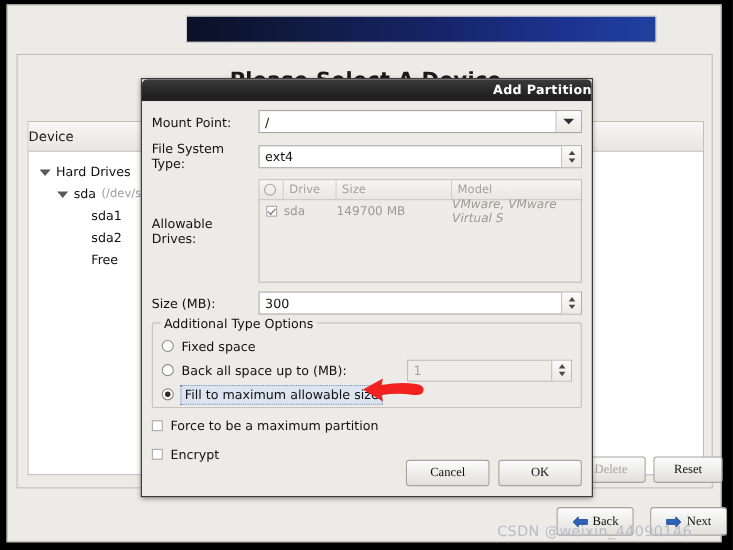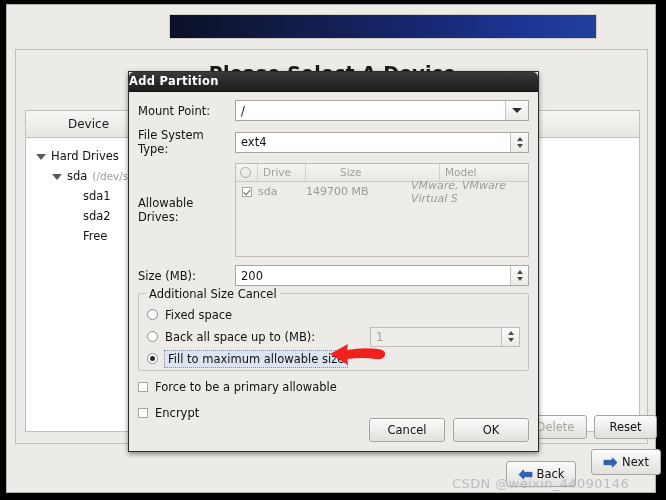--- a/index.html
+++ b/index.html
@@ -73,21 +73,20 @@
   #device-header {
     height: 26px;
     background: linear-gradient(to bottom, #f7f6f4 0%, #e8e6e2 100%);
     border-bottom: 1px solid #c2bfba;
     display: flex;
     align-items: center;
   }
   .col-head {
     font-size: 12px;
     color: #1a1a1a;
-    text-align: center;
     border-right: 1px solid #c9c6c1;
     line-height: 25px;
     box-sizing: border-box;
   }
   .col-head:last-child { border-right: none; }
 
   #tree {
     padding: 8px 0 0 0;
   }
   .tree-row {
@@ -120,20 +119,21 @@
     border: 1px solid #a8a5a0;
     border-radius: 3px;
     font-size: 11.5px;
     color: #111;
     text-align: center;
     box-sizing: border-box;
     display: flex;
     align-items: center;
     justify-content: center;
     cursor: default;
+    font-family: Liberation Serif, serif;
   }
   .btn.disabled { color: #a9a6a1; }
 
   #btn-delete {
     position: absolute;
     left: 517px; top: 410px;
     width: 63px; height: 24px;
   }
   #btn-reset {
     position: absolute;
@@ -141,21 +141,21 @@
     width: 63px; height: 24px;
   }
   #btn-back {
     position: absolute;
     left: 499px; top: 456px;
     width: 70px; height: 26px;
     gap: 4px;
   }
   #btn-next {
     position: absolute;
-    left: 584px; top: 444px;
+    left: 584px; top: 456px;
     width: 70px; height: 26px;
     gap: 4px;
   }
   .nav-arrow { width: 15px; height: 13px; flex: none; }
 
   
   #dialog {
     position: absolute;
     left: 128px; top: 71px;
     width: 411px; height: 381px;
@@ -165,21 +165,21 @@
     box-sizing: border-box;
   }
   #dialog-titlebar {
     height: 19px;
     background: linear-gradient(to bottom, #3b3b3b 0%, #2a2a2a 50%, #1d1d1d 100%);
     border-radius: 5px 5px 0 0;
     border-bottom: 1px solid #101010;
     color: #fff;
     font-size: 11.5px;
     font-weight: bold;
-    text-align: left;
+    text-align: right;
     line-height: 19px;
     letter-spacing: 0.3px;
   }
   #dialog-body {
     position: relative;
     padding: 8px 9px 0 9px;
     height: 360px;
     box-sizing: border-box;
   }
 
@@ -499,47 +499,47 @@
       </div>
 
       <div id="drives-row">
         <div id="drives-label">Allowable Drives:</div>
         <div id="drives-list">
           <div id="drives-head">
             <div class="dh" style="width:22px;padding-left:0;display:flex;align-items:center;">
               <span class="head-circle"></span>
             </div>
             <div class="dh" style="width:48px;">Drive</div>
-            <div class="dh" style="width:105px;margin-left:29px;">Size</div>
+            <div class="dh" style="width:105px;">Size</div>
             <div class="dh last" style="flex:1;">Model</div>
           </div>
           <div id="drive-row-1">
             <div class="chk-cell">
               <span class="chk checked"></span>
             </div>
             <div style="width:48px;">sda</div>
             <div style="width:105px;">149700 MB</div>
             <div style="flex:1;font-style:italic;">VMware, VMware Virtual S</div>
           </div>
         </div>
       </div>
 
       <div class="field-row">
         <div class="field-label">Size (MB):</div>
         <div class="input-box">
-          <div class="input-text">200</div>
+          <div class="input-text">300</div>
           <div class="spin-btn">
             <span class="caret-up"></span>
             <span class="caret-dn"></span>
           </div>
         </div>
       </div>
 
       <div id="size-group">
-        <div id="size-group-title">Additional Size Cancel</div>
+        <div id="size-group-title">Additional Type Options</div>
 
         <div class="opt-row">
           <span class="radio"></span>
           <span class="opt-label">Fixed space</span>
         </div>
 
         <div class="opt-row">
           <span class="radio"></span>
           <span class="opt-label">Back all space up to (MB):</span>
           <span class="opt-spin">
@@ -552,21 +552,21 @@
         </div>
 
         <div class="opt-row">
           <span class="radio sel"></span>
           <span class="opt-label focused">Fill to maximum allowable size</span>
         </div>
       </div>
 
       <div class="cb-row">
         <span class="chk"></span>
-        <span class="cb-label">Force to be a primary allowable</span>
+        <span class="cb-label">Force to be a maximum partition</span>
       </div>
       <div class="cb-row">
         <span class="chk"></span>
         <span class="cb-label">Encrypt</span>
       </div>
 
       <div id="dialog-btns">
         <div class="btn" id="btn-cancel">Cancel</div>
         <div class="btn" id="btn-ok">OK</div>
       </div>

